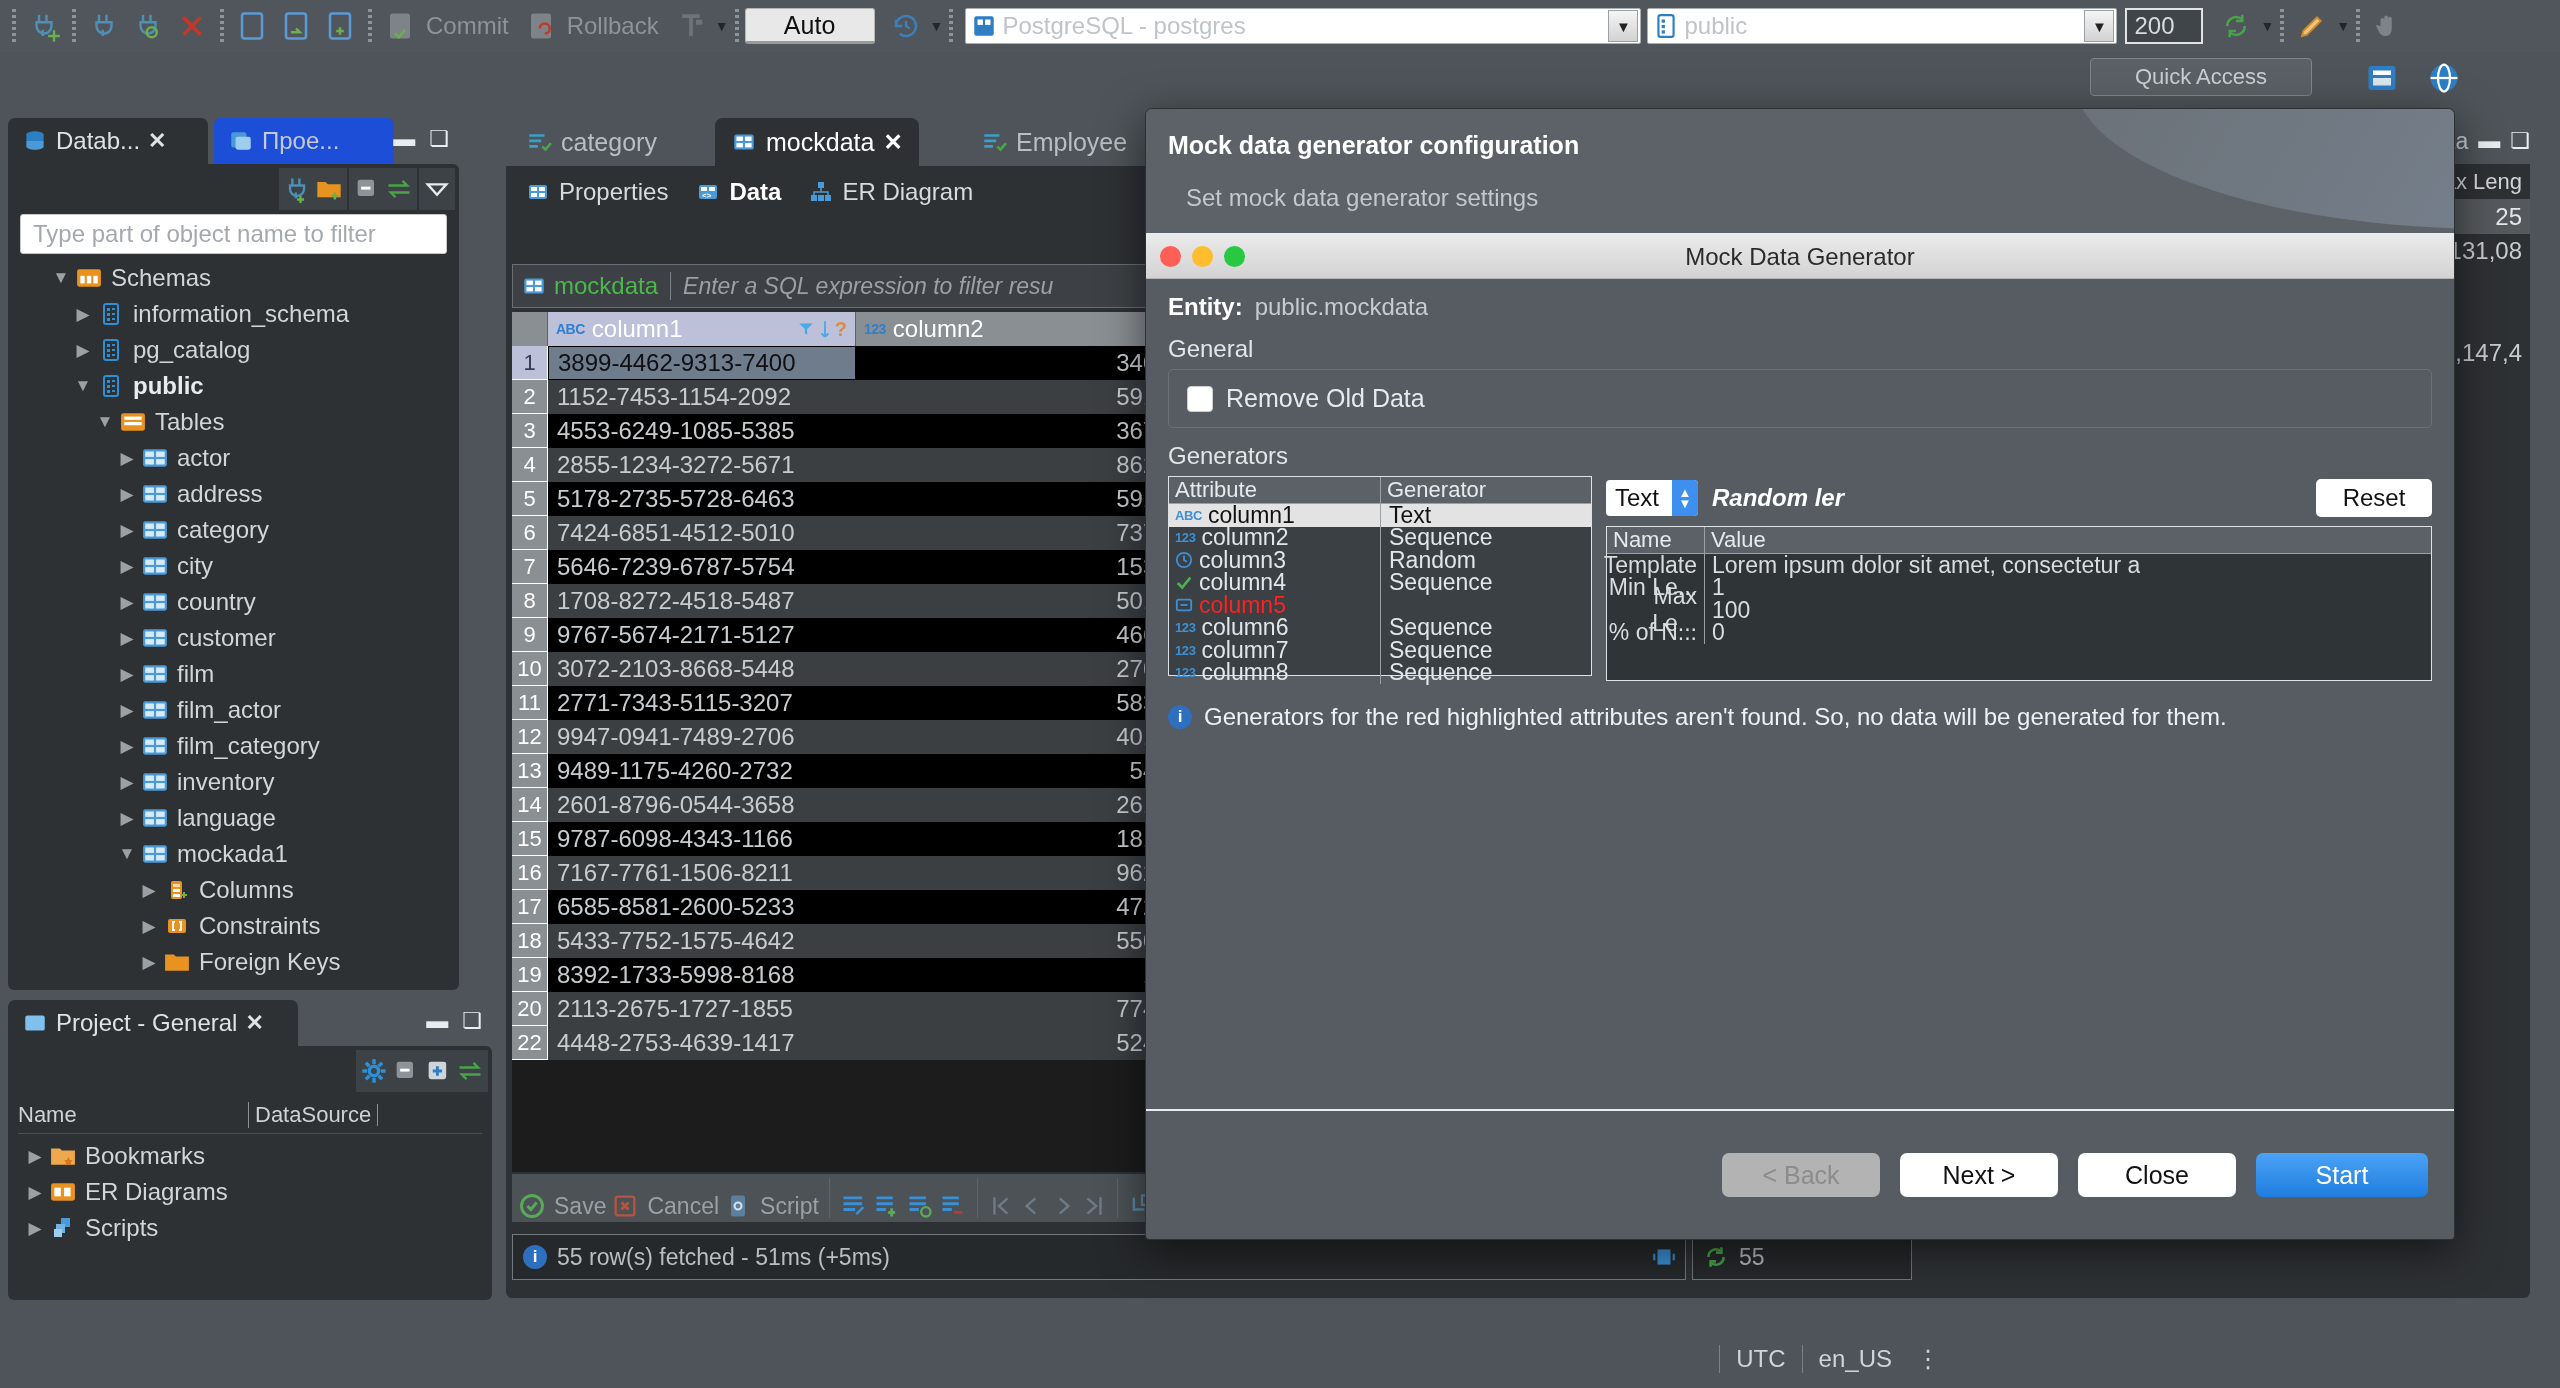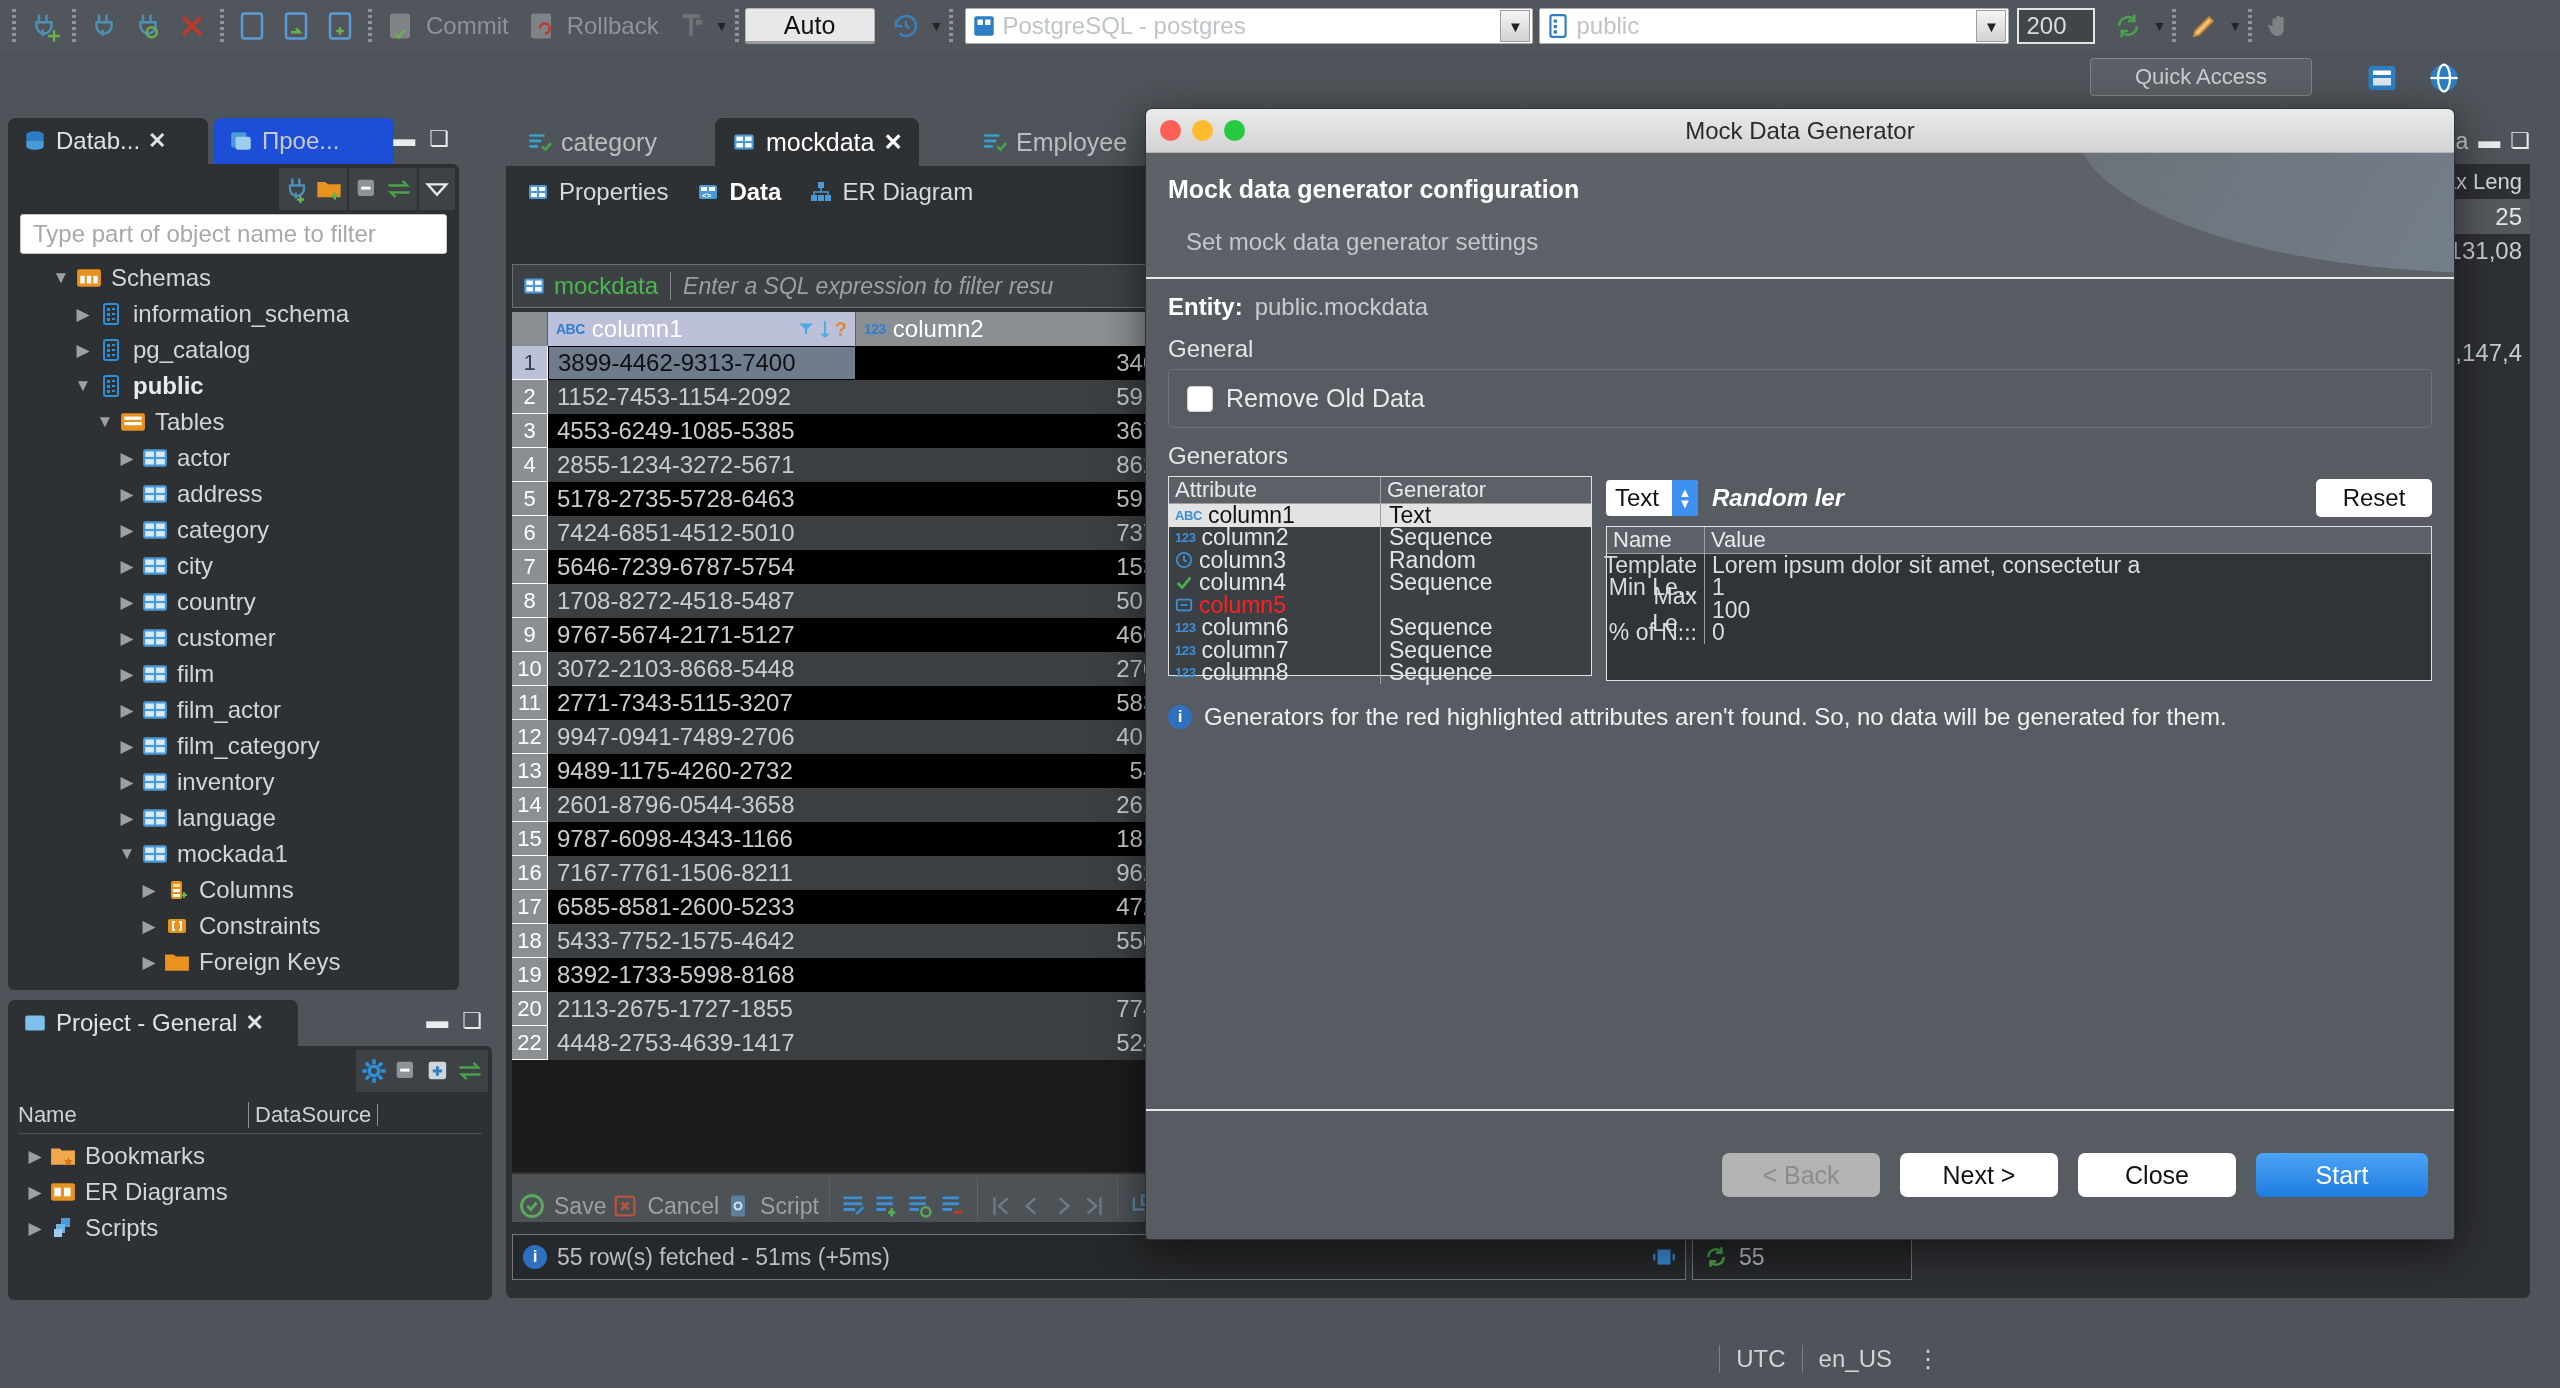--- a/index.html
+++ b/index.html
@@ -304,21 +304,21 @@
   <div class="tb-icon" style="margin-left:12px">
     <svg width="30" height="30" viewBox="0 0 24 24">
         <path d="M4 12a8 8 0 1 1 3 6.2" stroke="#3d7fb8" stroke-width="2" fill="none"></path>
         <path d="M4 7v5h5" stroke="#3d7fb8" stroke-width="2" fill="none"></path>
         <path d="M12 8v4l3 2" stroke="#3d7fb8" stroke-width="2" fill="none"></path>
       </svg>
   </div>
   <span class="dd-caret">▼</span>
   <div class="tb-sep"></div>
 
-  <div class="combo" style="width:568px">
+  <div class="combo" style="width:676px">
     <span class="ci ic">
       <svg width="26" height="26" viewBox="0 0 24 24">
           <rect x="3" y="3" width="18" height="18" rx="2" fill="#2d7ec4"></rect>
           <rect x="6" y="6" width="5" height="5" fill="#fff"></rect>
           <rect x="13" y="6" width="5" height="5" fill="#fff"></rect>
         </svg>
     </span>
     <span class="ctext">PostgreSQL - postgres</span>
     <span class="carrow">▼</span>
   </div>
@@ -1213,33 +1213,33 @@
   </div>
 </div>
 
 <div id="bottombar">
   <span class="bb-item">UTC</span>
   <span class="bb-item">en_US</span>
   <span class="bb-dots">⋮</span>
 </div>
 
 <div id="dialog">
+  <div id="dlg-header">
+    <div class="swoosh"></div>
+    <div id="dlg-h1">Mock data generator configuration</div>
+    <div id="dlg-h2">Set mock data generator settings</div>
+  </div>
+
   <div id="titlebar">
     <div class="traffic">
       <span class="tl" id="tl0" style="background: rgb(255, 95, 87);"></span>
       <span class="tl" id="tl1" style="background: rgb(254, 188, 46);"></span>
       <span class="tl" id="tl2" style="background: rgb(40, 200, 64);"></span>
     </div>
     <div id="dlg-title">Mock Data Generator</div>
-  </div>
-
-  <div id="dlg-header">
-    <div class="swoosh"></div>
-    <div id="dlg-h1">Mock data generator configuration</div>
-    <div id="dlg-h2">Set mock data generator settings</div>
   </div>
 
   <div id="dlg-body">
     <div class="entity-row">
       <span class="ent-lbl">Entity:</span>
       <span class="ent-val">public.mockdata</span>
     </div>
 
     <div class="grp-lbl">General</div>
     <div class="grp-box">

